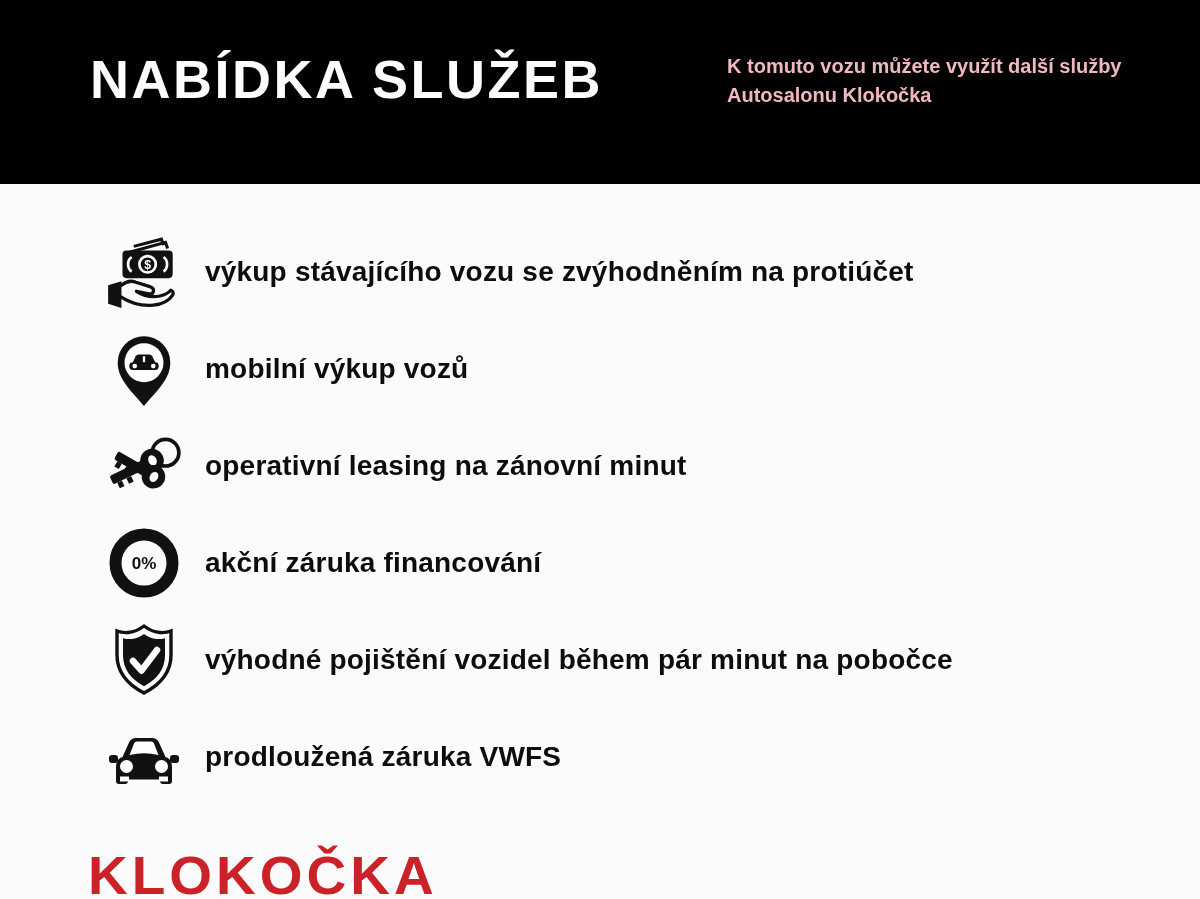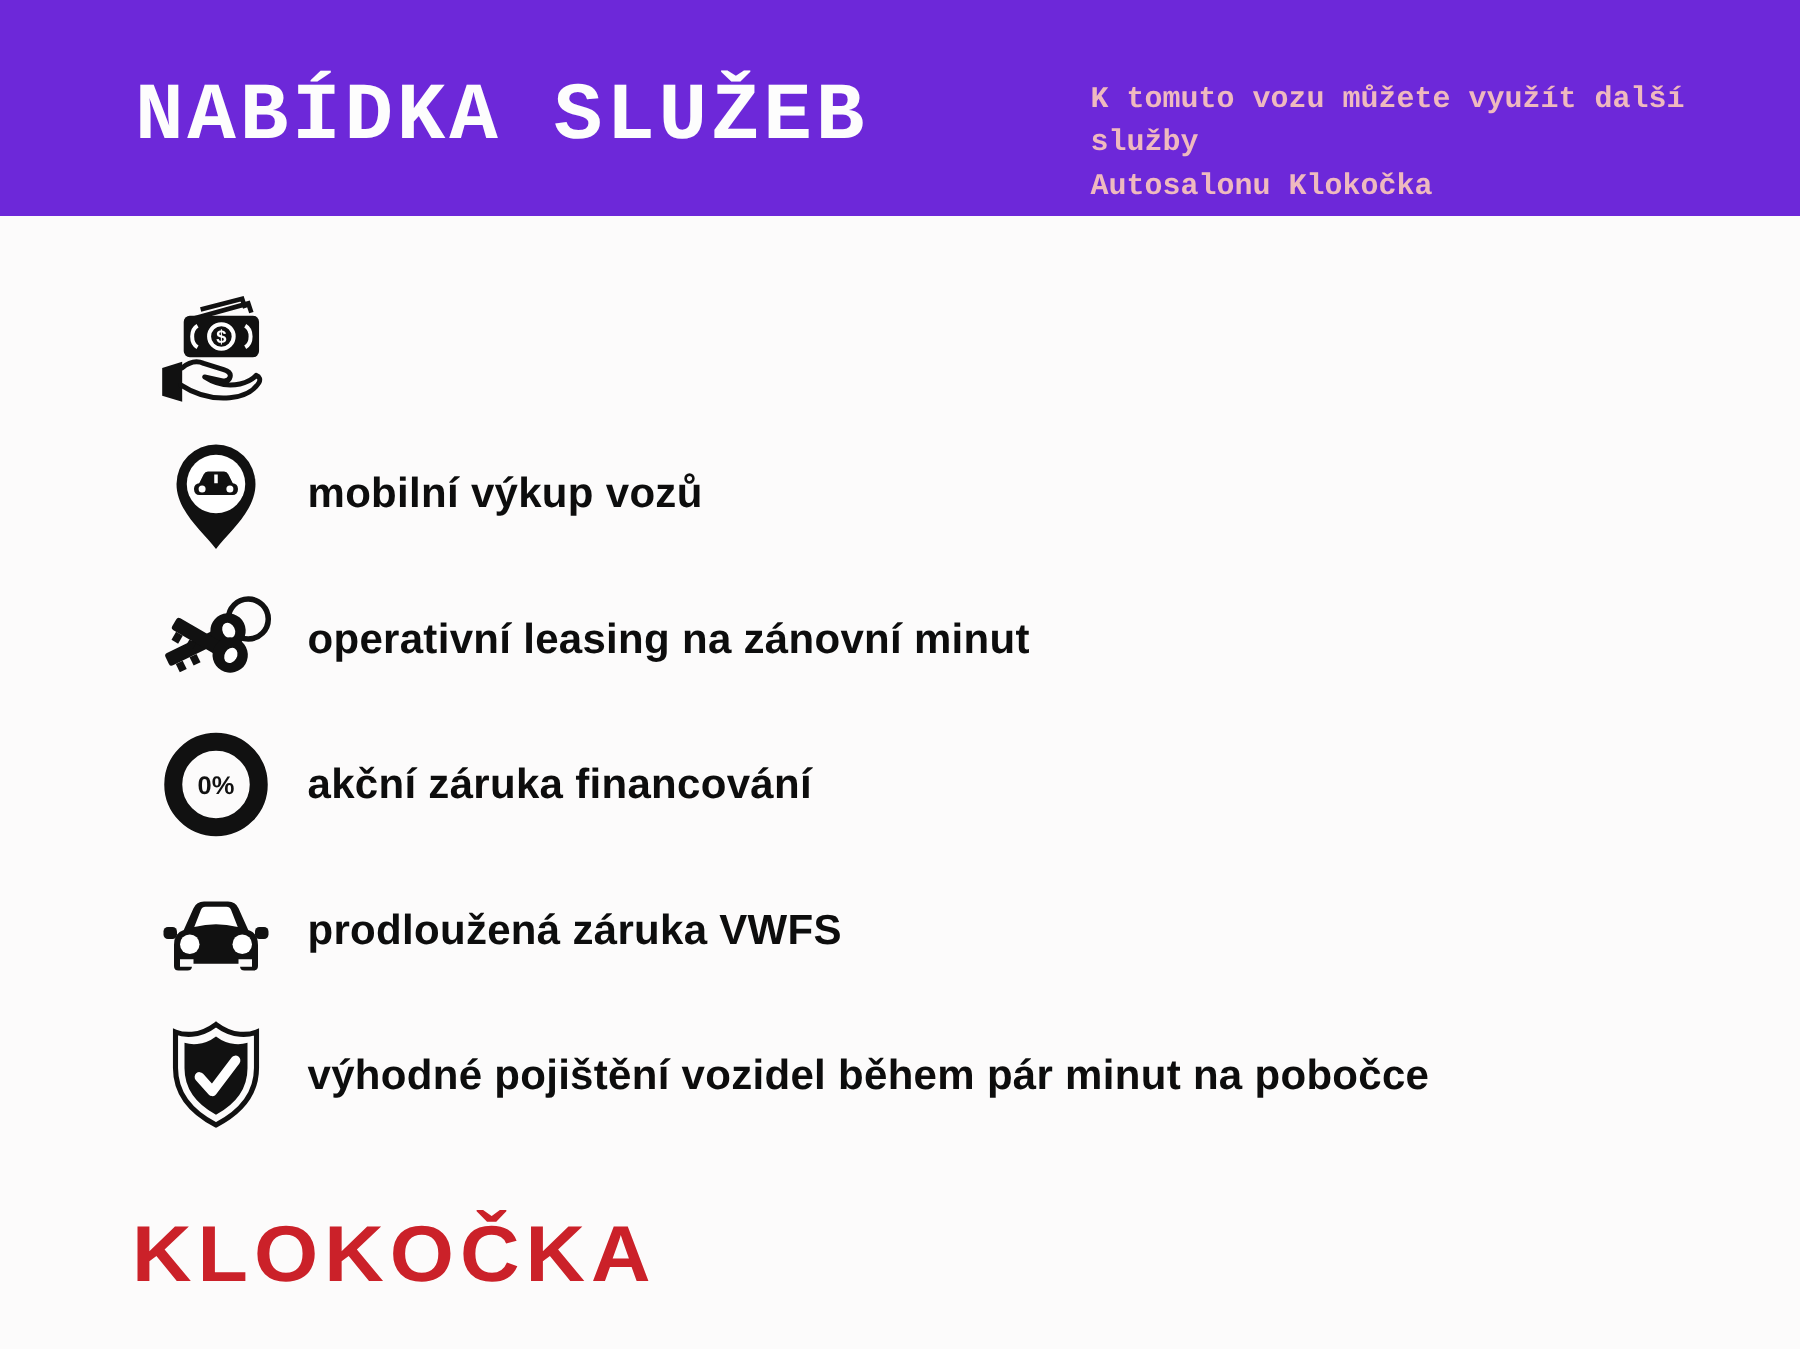--- a/index.html
+++ b/index.html
@@ -6,23 +6,22 @@
   body{
     width:1200px;height:899px;
     background:#FCFBFB;
     font-family:"Liberation Sans",sans-serif;
     overflow:hidden;
     position:relative;
   }
   
   .header{
     position:relative;
-    width:100%;height:144px;
-    background:#6d28d9;
-    font-family:Liberation Mono, monospace;
+    width:100%;height:184px;
+    background:#000000;
   }
   .header-title{
     position:absolute;
     left:90px;top:48px;
     margin:0;
     font-size:54px;
     font-weight:bold;
     letter-spacing:2.5px;
     color:#FDFDFD;
     white-space:nowrap;
@@ -96,20 +95,21 @@
         <path d="M25,21 L61,11 L63,17" fill="none" stroke="#111" stroke-width="3"></path>
         <rect x="19" y="19" width="49" height="27" rx="4" fill="#111"></rect>
         <circle cx="43.5" cy="32.5" r="8" fill="none" stroke="#fff" stroke-width="2.6"></circle>
         <text x="43.5" y="37" text-anchor="middle" font-size="12" font-weight="bold" fill="#fff">$</text>
         <path d="M28,25.5 q-3.5,2 -3.5,7 q0,5 3.5,7" fill="none" stroke="#fff" stroke-width="2.6"></path>
         <path d="M59,25.5 q3.5,2 3.5,7 q0,5 -3.5,7" fill="none" stroke="#fff" stroke-width="2.6"></path>
         <polygon points="5,53 18,49 18,75 5,71" fill="#111"></polygon>
         <path d="M18,53 q7,-6 14,-3 l13,4 q5,1.5 4.2,4.8 q-0.8,3.4 -5.6,2.4 l-11,-2.4 q11,7.2 23,4.6 q7,-1.6 10.5,-5.6 q3.5,1.4 1.8,4.8 q-5.5,8.6 -19,9.8 q-17,1.4 -31.9,-8.4" fill="none" stroke="#111" stroke-width="3.2" stroke-linecap="round" stroke-linejoin="round"></path>
       </svg>
     </span>
+    <span class="service-label">výkup stávajícího vozu se zvýhodněním na protiúčet</span>
   </div>
 
   <div class="service-row">
     <span class="icon-box">
       <svg width="78" height="82" viewBox="0 0 80 80">
         <path d="M40,78 C31,66 13,52 13,33.5 A27,27 0 1 1 67,33.5 C67,52 49,66 40,78 Z" fill="#111"></path>
         <circle cx="40" cy="33.5" r="20" fill="#fff"></circle>
         <path d="M28,34 l3.5,-7 q1,-2 3,-2 h11 q2,0 3,2 l3.5,7 z" fill="#111"></path>
         <rect x="25" y="33" width="30" height="8" rx="3.5" fill="#111"></rect>
         <rect x="38.8" y="27" width="2.4" height="6" fill="#fff"></rect>
@@ -148,42 +148,42 @@
       <svg width="80" height="80" viewBox="0 0 80 80">
         <circle cx="40" cy="40" r="28.5" fill="none" stroke="#111" stroke-width="12"></circle>
         <text x="40" y="46" text-anchor="middle" font-size="17" font-weight="bold" fill="#111">0%</text>
       </svg>
     </span>
     <span class="service-label">akční záruka financování</span>
   </div>
 
   <div class="service-row">
     <span class="icon-box">
+      <svg width="80" height="82" viewBox="0 0 80 80">
+        <path d="M40,6 q8,6 16,6.5 q6,0.5 11,-1.5 v24 q0,24 -27,38 q-27,-14 -27,-38 v-24 q5,2 11,1.5 q8,-0.5 16,-6.5 z" fill="none" stroke="#111" stroke-width="3.4"></path>
+        <path d="M40,14 q6,4.5 12.5,5 q4.5,0.4 8.5,-0.8 v17 q0,19.5 -21,31 q-21,-11.5 -21,-31 v-17 q4,1.2 8.5,0.8 q6.5,-0.5 12.5,-5 z" fill="#111"></path>
+        <path d="M29,41 l8.5,9.5 L53,30" fill="none" stroke="#fff" stroke-width="6.5" stroke-linecap="round" stroke-linejoin="round"></path>
+      </svg>
+    </span>
+    <span class="service-label">výhodné pojištění vozidel během pár minut na pobočce</span>
+  </div>
+
+  <div class="service-row">
+    <span class="icon-box">
       <svg width="84" height="80" viewBox="0 0 80 80">
         <rect x="5" y="38" width="9" height="8" rx="3" fill="#111"></rect>
         <rect x="66" y="38" width="9" height="8" rx="3" fill="#111"></rect>
         <path d="M12,64 L12,50 q0,-8 6.5,-10 l6.5,-14.5 q2,-4.5 7,-4.5 h16 q5,0 7,4.5 L61.5,40 q6.5,2 6.5,10 v14 q0,3 -3,3 h-6 q-3,0 -3,-3 v-1.5 h-32 v1.5 q0,3 -3,3 h-6 q-3,0 -3,-3 z" fill="#111"></path>
         <path d="M25.5,38 l4.5,-11.5 q0.8,-2 3,-2 h14 q2.2,0 3,2 L54.5,38 q-7.5,-1.8 -14.5,-1.8 q-7,0 -14.5,1.8 z" fill="#fff"></path>
         <circle cx="22.5" cy="49.5" r="6.5" fill="#fff"></circle>
         <circle cx="57.5" cy="49.5" r="6.5" fill="#fff"></circle>
         <rect x="16" y="59.5" width="9" height="5" fill="#FCFBFB"></rect>
         <rect x="55" y="59.5" width="9" height="5" fill="#FCFBFB"></rect>
       </svg>
     </span>
     <span class="service-label">prodloužená záruka VWFS</span>
   </div>
 
-  <div class="service-row">
-    <span class="icon-box">
-      <svg width="80" height="82" viewBox="0 0 80 80">
-        <path d="M40,6 q8,6 16,6.5 q6,0.5 11,-1.5 v24 q0,24 -27,38 q-27,-14 -27,-38 v-24 q5,2 11,1.5 q8,-0.5 16,-6.5 z" fill="none" stroke="#111" stroke-width="3.4"></path>
-        <path d="M40,14 q6,4.5 12.5,5 q4.5,0.4 8.5,-0.8 v17 q0,19.5 -21,31 q-21,-11.5 -21,-31 v-17 q4,1.2 8.5,0.8 q6.5,-0.5 12.5,-5 z" fill="#111"></path>
-        <path d="M29,41 l8.5,9.5 L53,30" fill="none" stroke="#fff" stroke-width="6.5" stroke-linecap="round" stroke-linejoin="round"></path>
-      </svg>
-    </span>
-    <span class="service-label">výhodné pojištění vozidel během pár minut na pobočce</span>
-  </div>
-
 </div>
 
 <div class="footer">
   <span class="logo-text">KLOKOČKA</span>
 </div>
 
 </body></html>

